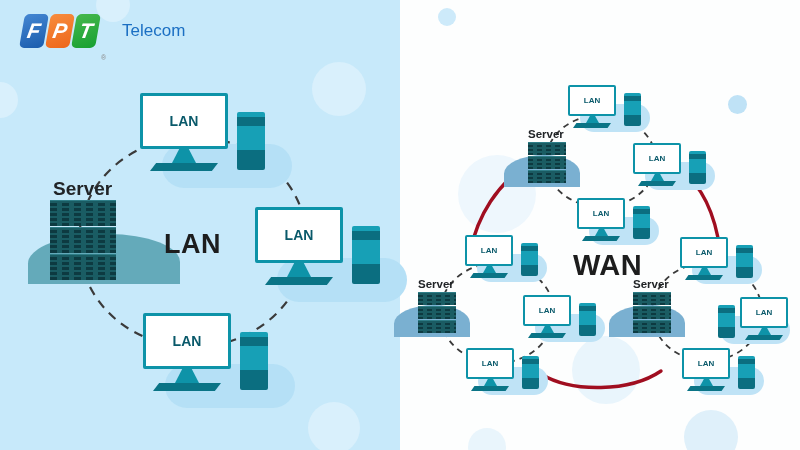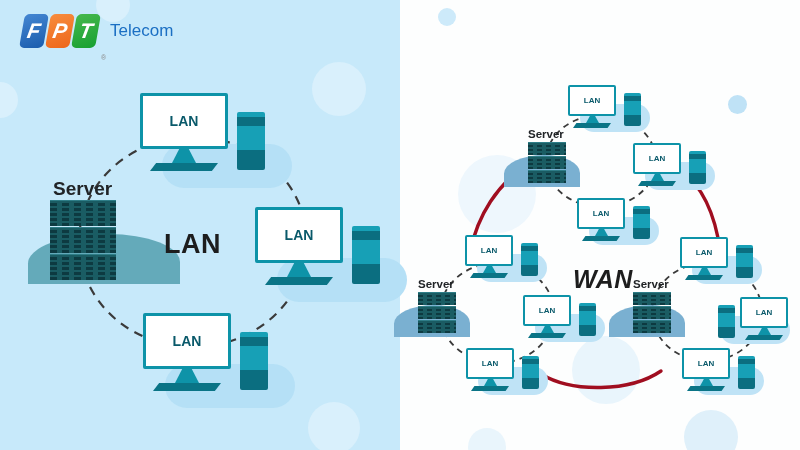--- a/index.html
+++ b/index.html
@@ -11,21 +11,21 @@
   .decor{position:absolute;border-radius:50%;}
   
   .logo{position:absolute;left:22px;top:14px;display:flex;align-items:center;z-index:5;}
   .logo-blocks{display:flex;gap:2px;transform:skewX(-10deg);}
   .logo-block{width:24px;height:34px;border-radius:5px;display:flex;align-items:center;justify-content:center;
               color:#fff;font-weight:bold;font-style:italic;font-size:21px;}
   .logo-f{background:linear-gradient(160deg,#4486d2,#1a5dad);}
   .logo-p{background:linear-gradient(160deg,#f78c3e,#ee671a);}
   .logo-t{background:linear-gradient(160deg,#46b84d,#17a031);}
   .logo-reg{position:absolute;left:79px;top:40px;font-size:7px;color:#8a8a8a;font-style:normal;}
-  .logo-word{margin-left:12px;font-size:17px;color:#1b6fc3;}
+  .logo-word{margin-left:24px;font-size:17px;color:#1b6fc3;}
   
   .big-title{position:absolute;font-weight:bold;color:#1d1d1d;z-index:4;letter-spacing:.5px;}
   .srv-label{position:absolute;font-weight:bold;color:#212427;z-index:3;white-space:nowrap;}
   
   .computer{position:absolute;z-index:2;}
   .computer .cloud{position:absolute;background:#b5e0f6;border-radius:28px;z-index:0;}
   .computer .monitor{position:absolute;box-sizing:border-box;background:#fff;border:3px solid #0d93a8;border-radius:2px;
                      display:flex;align-items:center;justify-content:center;z-index:2;}
   .computer .screen-label{font-weight:bold;color:#09596a;}
   .computer .stand{position:absolute;background:#0e93a8;clip-path:polygon(30% 0,70% 0,100% 100%,0 100%);z-index:1;}
@@ -155,21 +155,21 @@
   <div class="server lg" style="left:40px;top:178px;">
     <div class="srv-label">Server</div>
     <div class="mound"></div>
     <div class="units">
       <div class="unit"></div>
       <div class="unit"></div>
       <div class="unit"></div>
     </div>
   </div>
 
-  <div class="big-title" style="left:573px;top:265px;font-size:25px;font-style:italic;">WAN</div>
+  <div class="big-title" style="left:573px;top:249px;font-size:29px;">WAN</div>
 
   <div class="computer sm" style="left:568px;top:80px;">
     <div class="cloud"></div>
     <div class="monitor">
         <span class="screen-label">LAN</span>
       </div>
     <div class="stand"></div>
     <div class="base"></div>
     <div class="tower"></div>
   </div>

